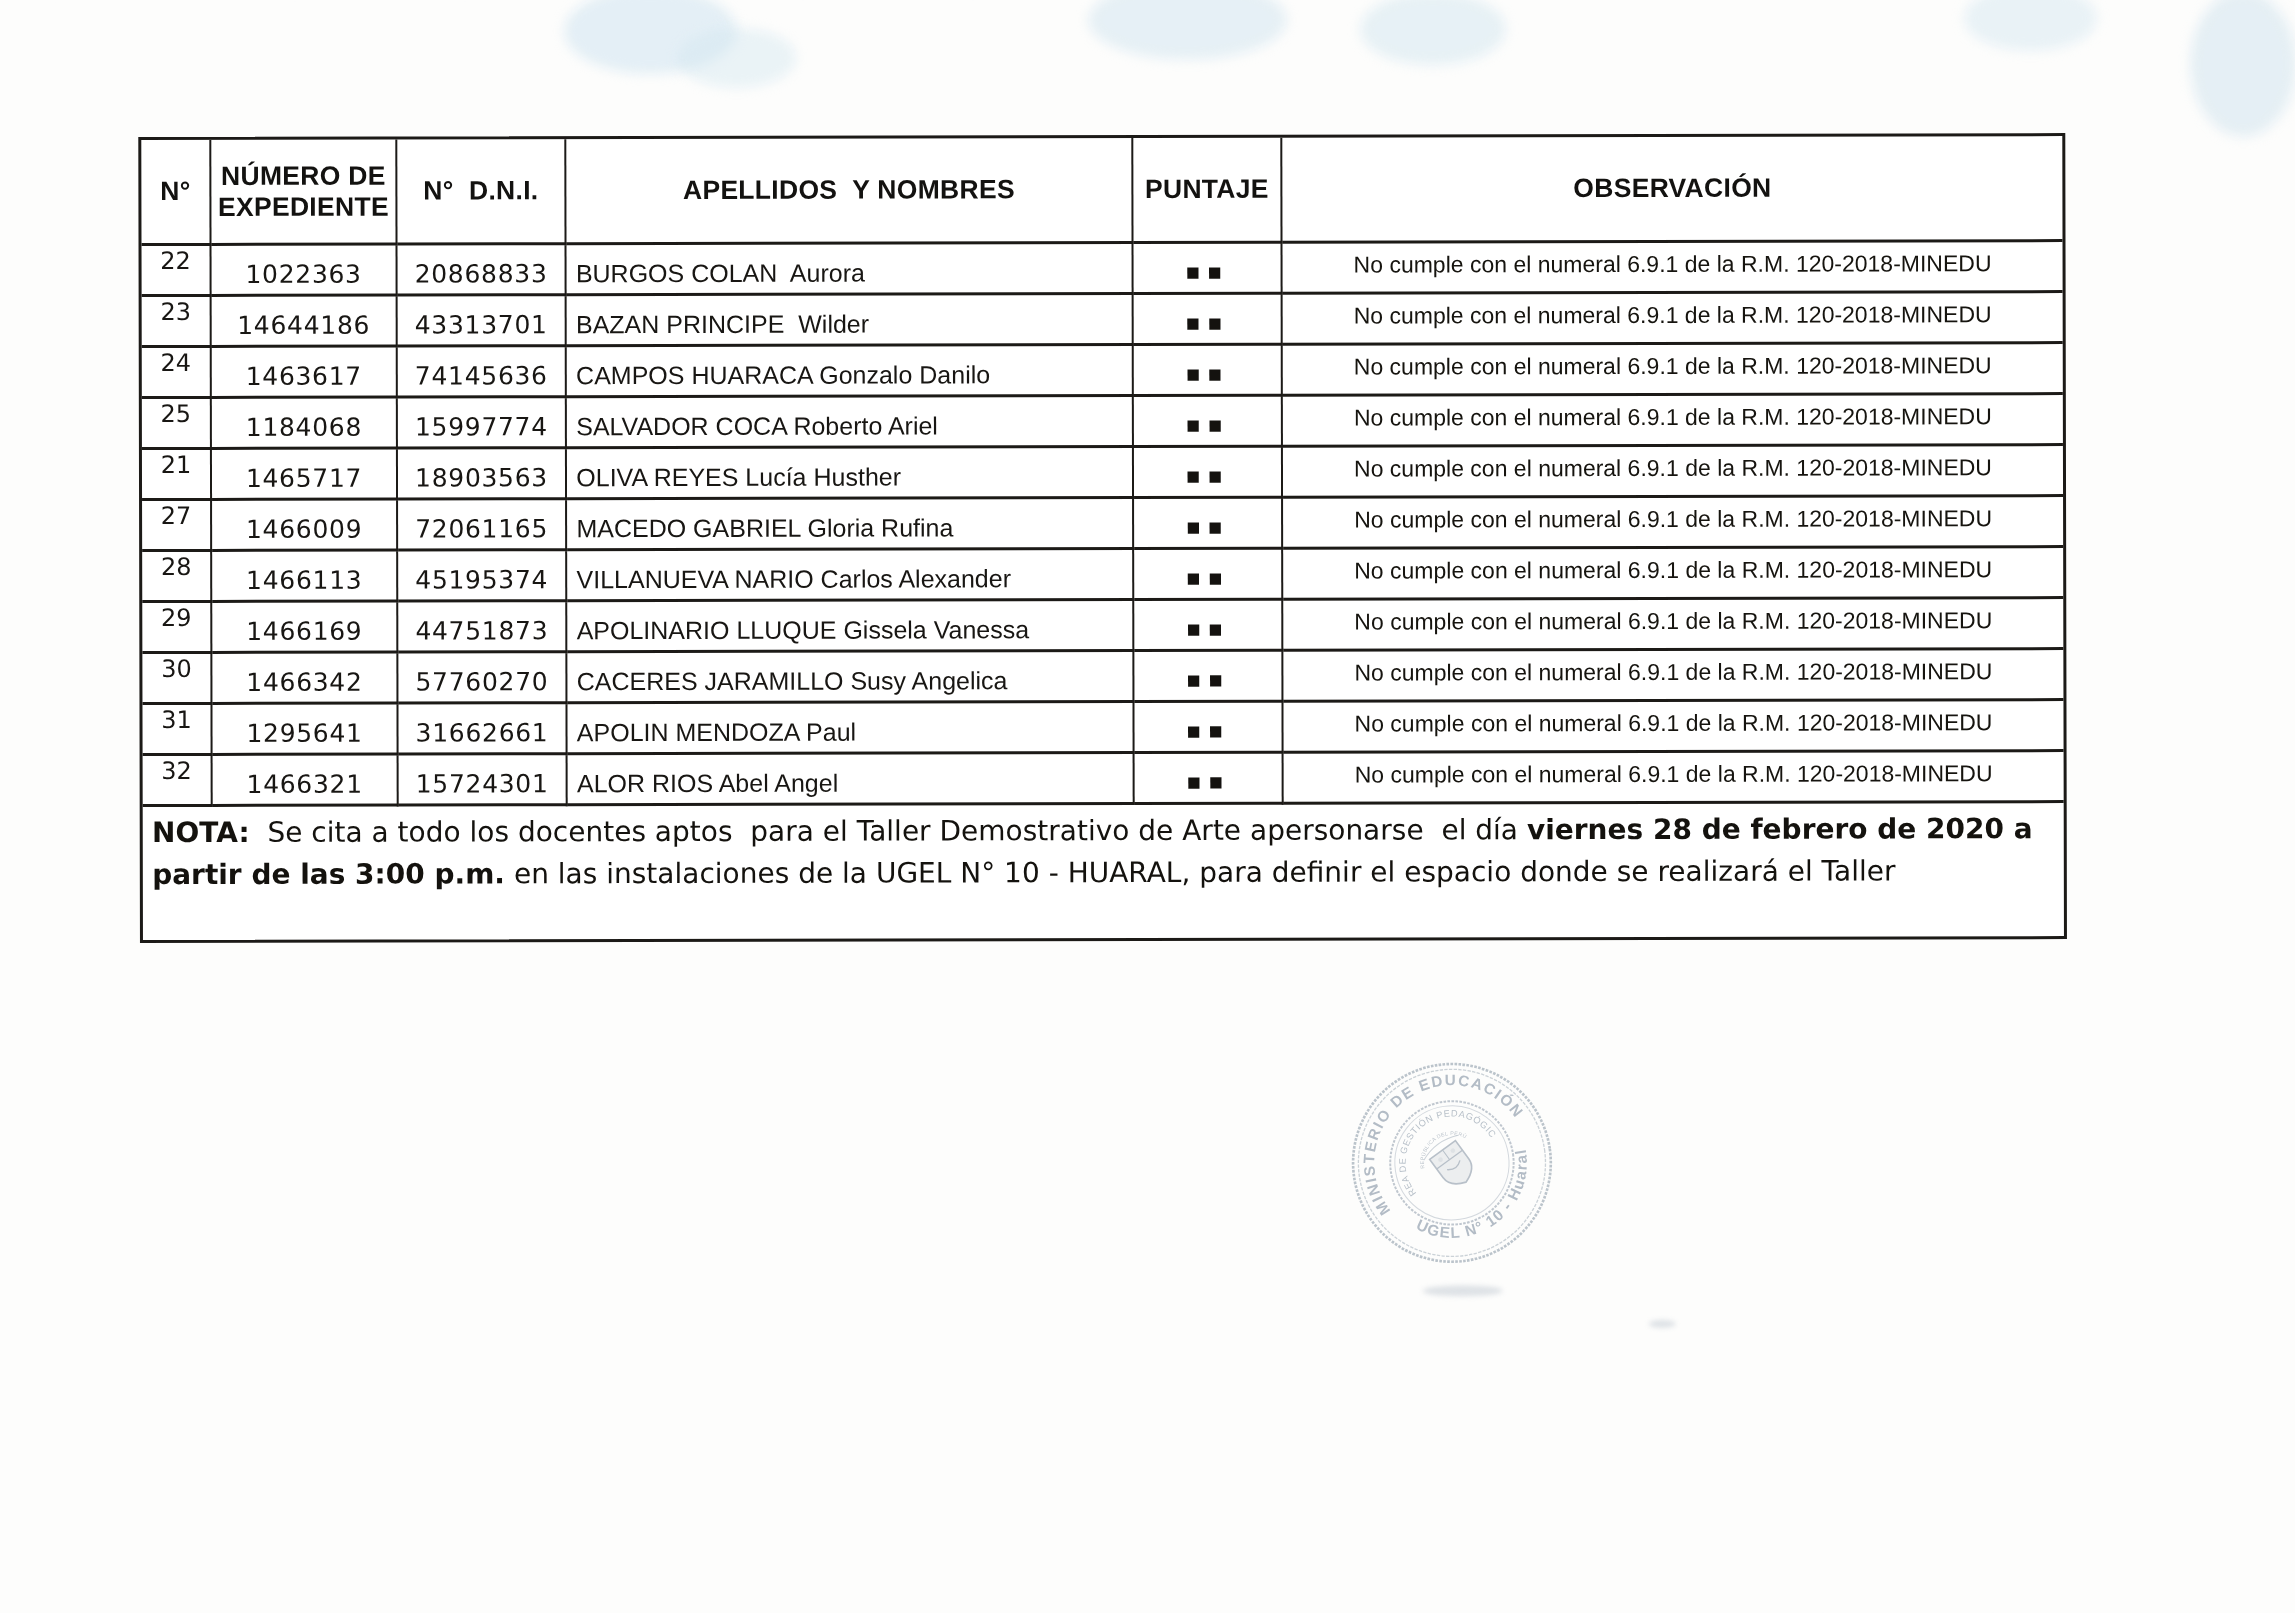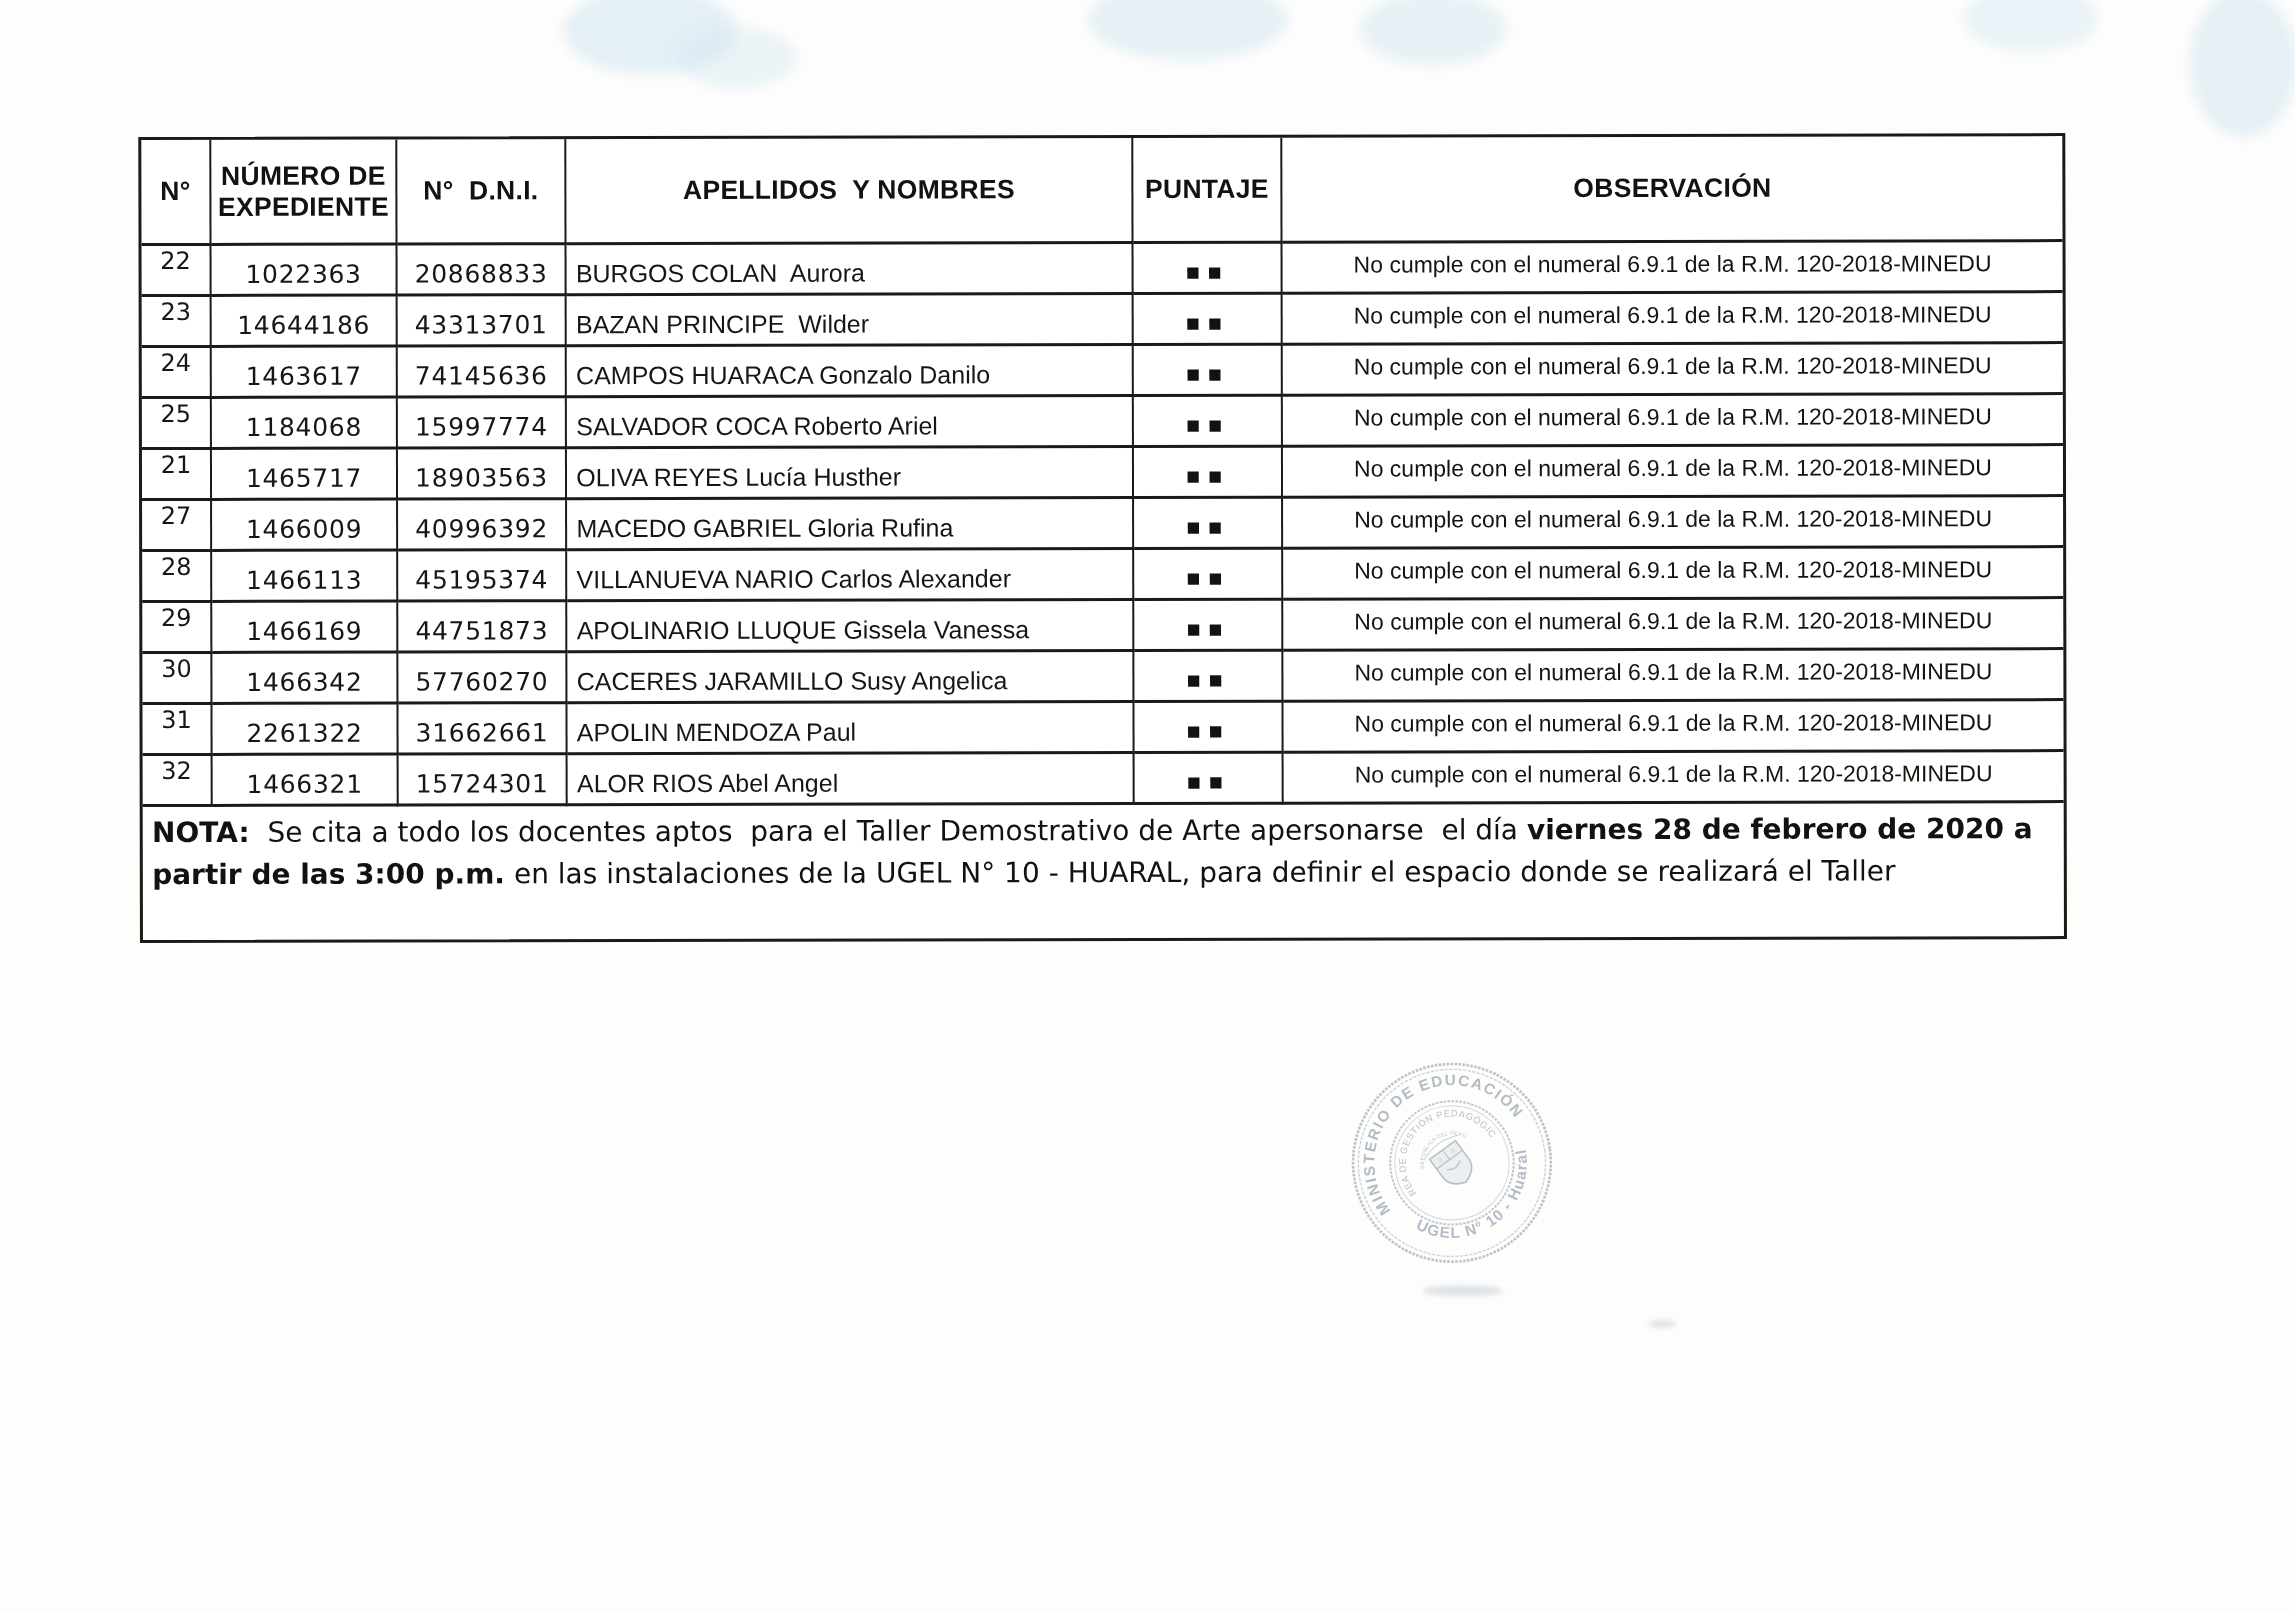--- a/index.html
+++ b/index.html
@@ -116,21 +116,21 @@
       <div class="cell c-exp">1465717</div>
       <div class="cell c-dni">18903563</div>
       <div class="cell c-nom">OLIVA REYES Lucía Husther</div>
       <div class="cell c-pje">▪▪</div>
       <div class="cell c-obs last-col">No cumple con el numeral 6.9.1 de la R.M. 120-2018-MINEDU</div>
     </div>
 
     <div class="row">
       <div class="cell c-n">27</div>
       <div class="cell c-exp">1466009</div>
-      <div class="cell c-dni">40996392</div>
+      <div class="cell c-dni">72061165</div>
       <div class="cell c-nom">MACEDO GABRIEL Gloria Rufina</div>
       <div class="cell c-pje">▪▪</div>
       <div class="cell c-obs last-col">No cumple con el numeral 6.9.1 de la R.M. 120-2018-MINEDU</div>
     </div>
 
     <div class="row">
       <div class="cell c-n">28</div>
       <div class="cell c-exp">1466113</div>
       <div class="cell c-dni">45195374</div>
       <div class="cell c-nom">VILLANUEVA NARIO Carlos Alexander</div>
@@ -151,21 +151,21 @@
       <div class="cell c-n">30</div>
       <div class="cell c-exp">1466342</div>
       <div class="cell c-dni">57760270</div>
       <div class="cell c-nom">CACERES JARAMILLO Susy Angelica</div>
       <div class="cell c-pje">▪▪</div>
       <div class="cell c-obs last-col">No cumple con el numeral 6.9.1 de la R.M. 120-2018-MINEDU</div>
     </div>
 
     <div class="row">
       <div class="cell c-n">31</div>
-      <div class="cell c-exp">2261322</div>
+      <div class="cell c-exp">1295641</div>
       <div class="cell c-dni">31662661</div>
       <div class="cell c-nom">APOLIN MENDOZA Paul</div>
       <div class="cell c-pje">▪▪</div>
       <div class="cell c-obs last-col">No cumple con el numeral 6.9.1 de la R.M. 120-2018-MINEDU</div>
     </div>
 
     <div class="row">
       <div class="cell c-n">32</div>
       <div class="cell c-exp">1466321</div>
       <div class="cell c-dni">15724301</div>

